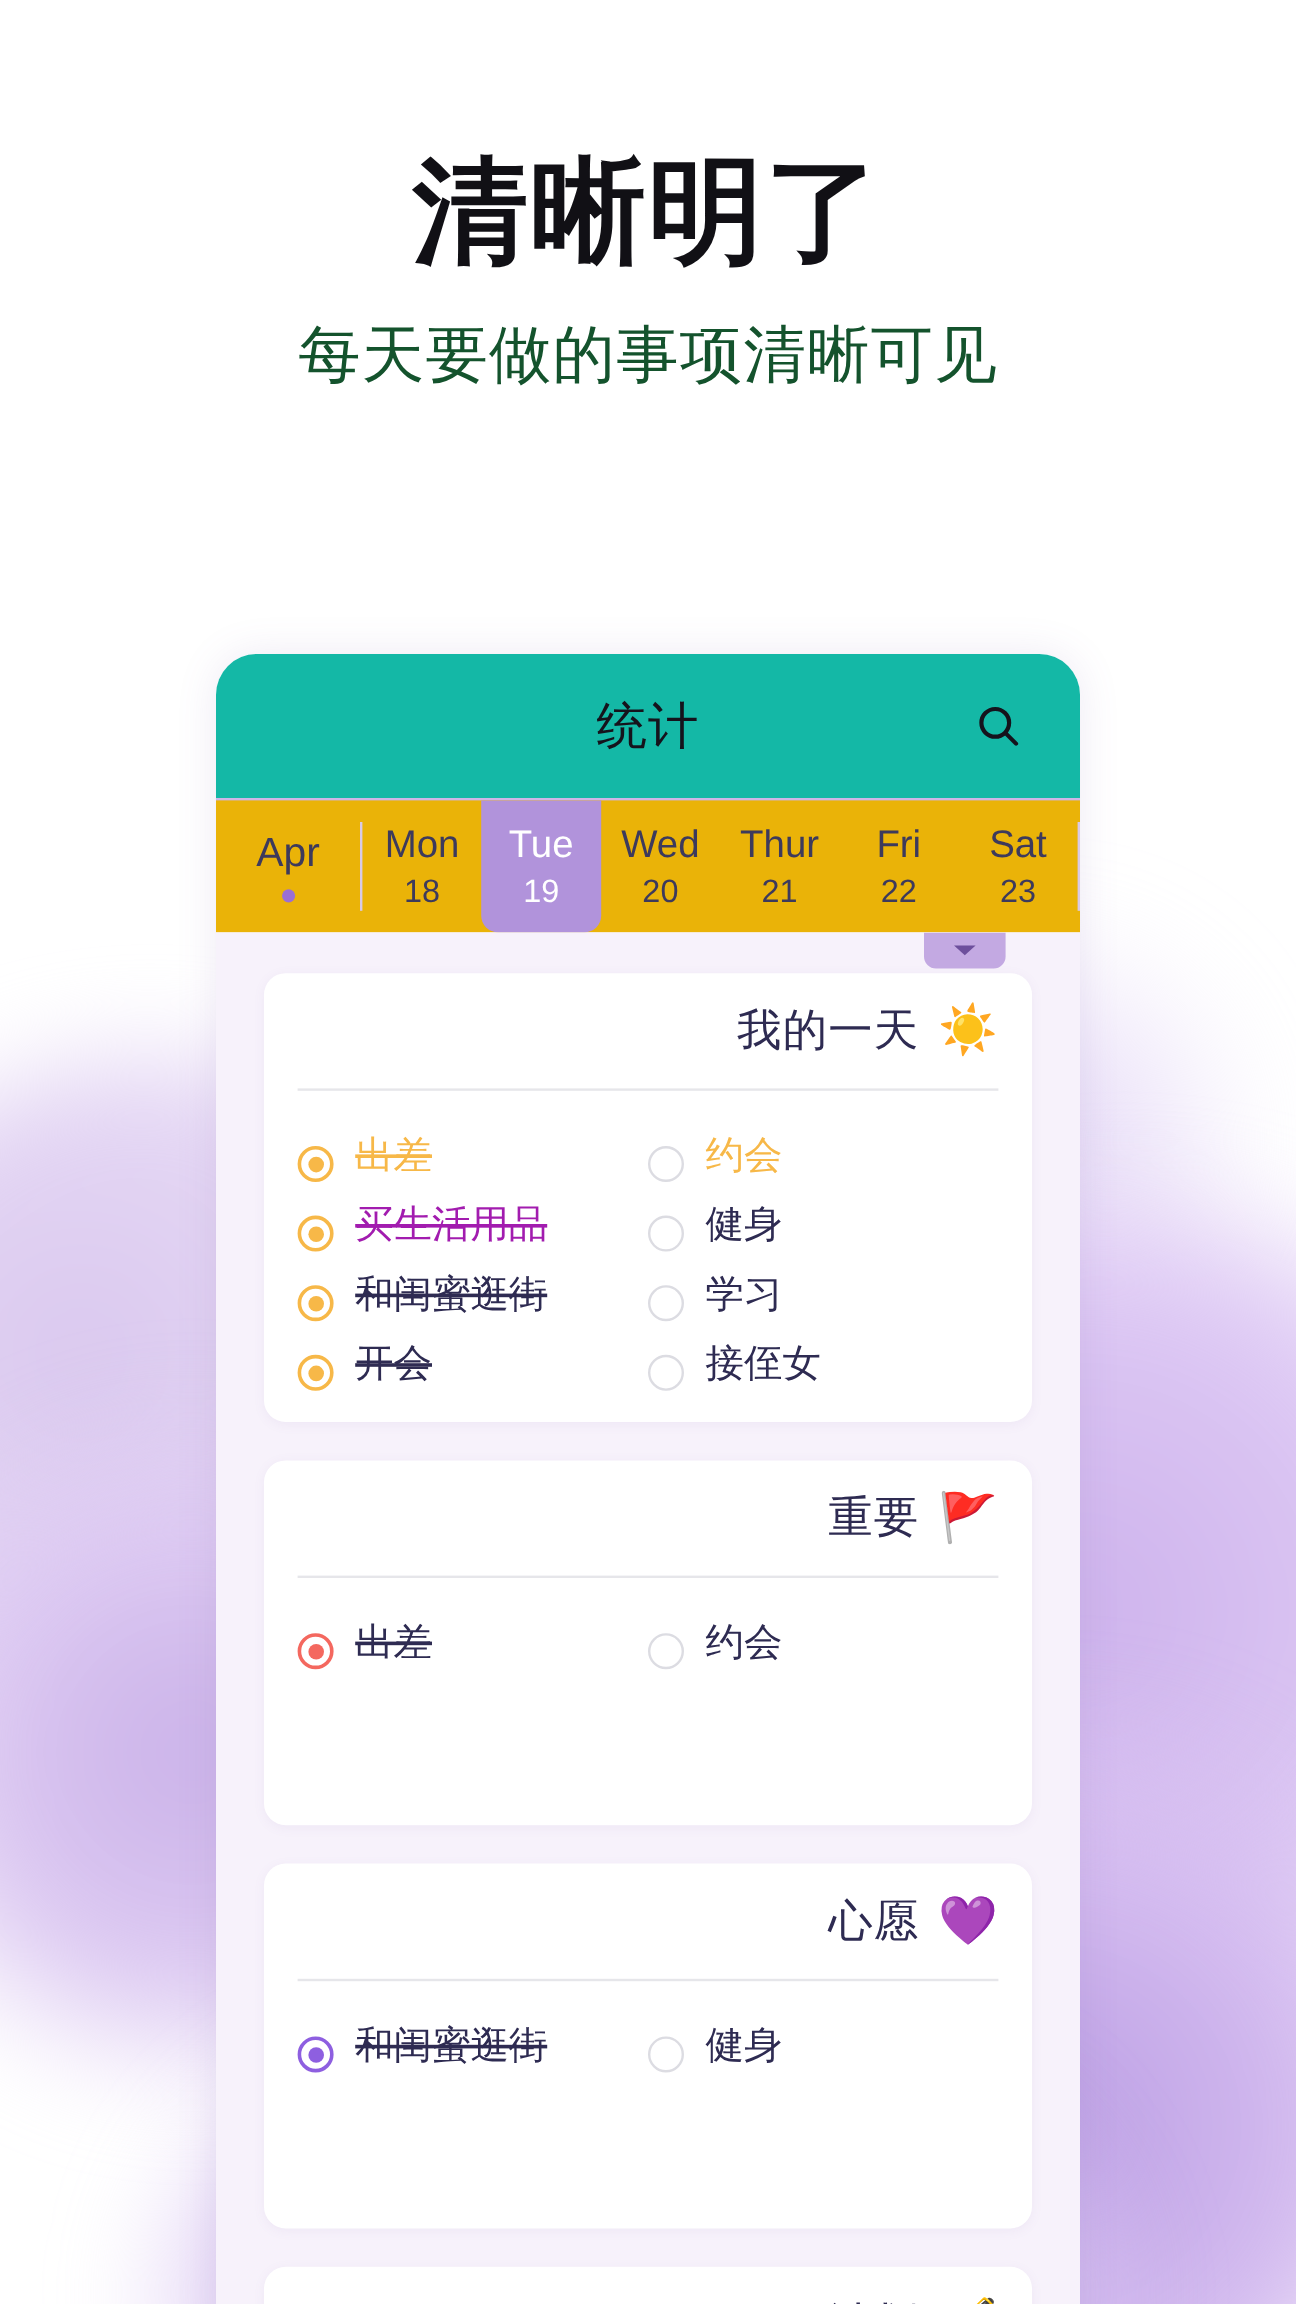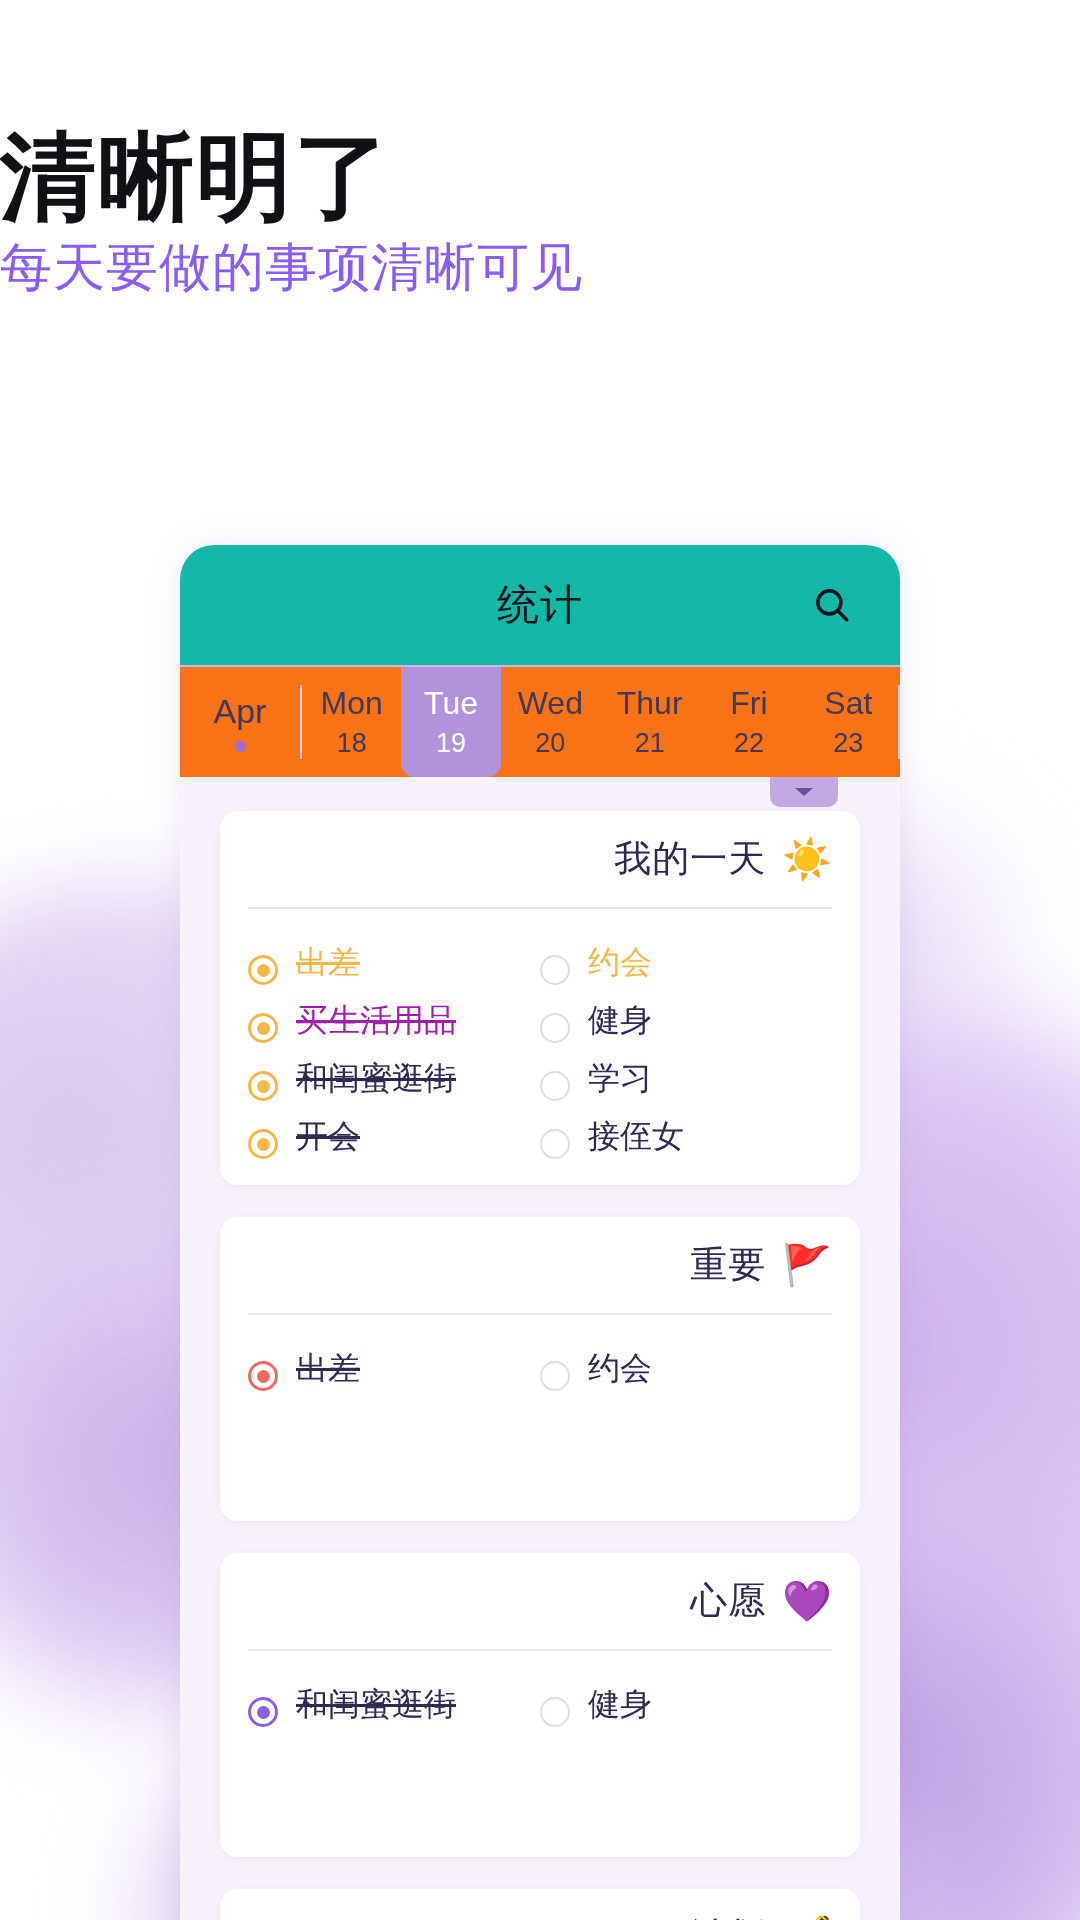--- a/index.html
+++ b/index.html
@@ -20,27 +20,27 @@
   .b3{right:-240px;top:1000px;width:760px;height:760px;
       background:radial-gradient(circle at 45% 45%, #cdb2ec 0%, #ddc8f4 45%, rgba(243,237,252,0) 73%);}
   .b4{right:-120px;top:1420px;width:640px;height:640px;
       background:radial-gradient(circle at 50% 55%, #bb9ee4 0%, #d5bdf0 48%, rgba(243,237,252,0) 75%);}
   .b5{left:120px;top:1650px;width:820px;height:520px;
       background:radial-gradient(ellipse at 50% 50%, #c2a6e7 0%, #d9c5f2 50%, rgba(245,239,253,0) 78%);}
   .b6{right:20px;top:760px;width:380px;height:380px;
       background:radial-gradient(circle at 50% 50%, #e3d6f6 0%, rgba(247,242,253,0) 70%);}
 
   
-  .hero{position:absolute;left:0;right:0;top:120px;z-index:5;}
+  .hero{position:absolute;left:0;right:0;top:120px;text-align:center;z-index:5;}
   .hero-title{
     font-size:96px;line-height:1.18;color:#111015;font-weight:700;
     letter-spacing:2px;margin:0;
   }
   .hero-sub{
-    font-size:52px;color:#8b5cf6;font-weight:400;letter-spacing:1px;
+    margin-top:28px;font-size:52px;color:#14532d;font-weight:400;letter-spacing:1px;
   }
 
   
   .phone{
     position:absolute;left:180px;top:545px;width:720px;height:1420px;
     background:#ffffff;border-radius:34px 34px 0 0;
     box-shadow:0 0 34px rgba(120,90,170,.13);
     overflow:hidden;z-index:6;
   }
   .app-header{
@@ -49,21 +49,21 @@
   }
   .app-title{font-size:42px;color:#15131c;letter-spacing:1px;}
   .search-btn{
     position:absolute;right:42px;top:50%;transform:translateY(-50%);
     width:52px;height:52px;display:flex;align-items:center;justify-content:center;
   }
 
   
   .date-strip{
     display:flex;align-items:stretch;height:110px;
-    border-top:2px solid #cdb6e8;background:#f97316;position:relative;
+    border-top:2px solid #cdb6e8;background:#eab308;position:relative;
   }
   .month-col{
     width:120px;display:flex;flex-direction:column;align-items:center;justify-content:center;
     gap:10px;
   }
   .month-name{font-size:34px;color:#3d3a5c;}
   .month-dot{width:11px;height:11px;border-radius:50%;background:#9b6fd4;}
   .vsep{width:2px;background:#d8cae8;margin:18px 0;}
   .days{flex:1;display:flex;align-items:stretch;}
   .day{

